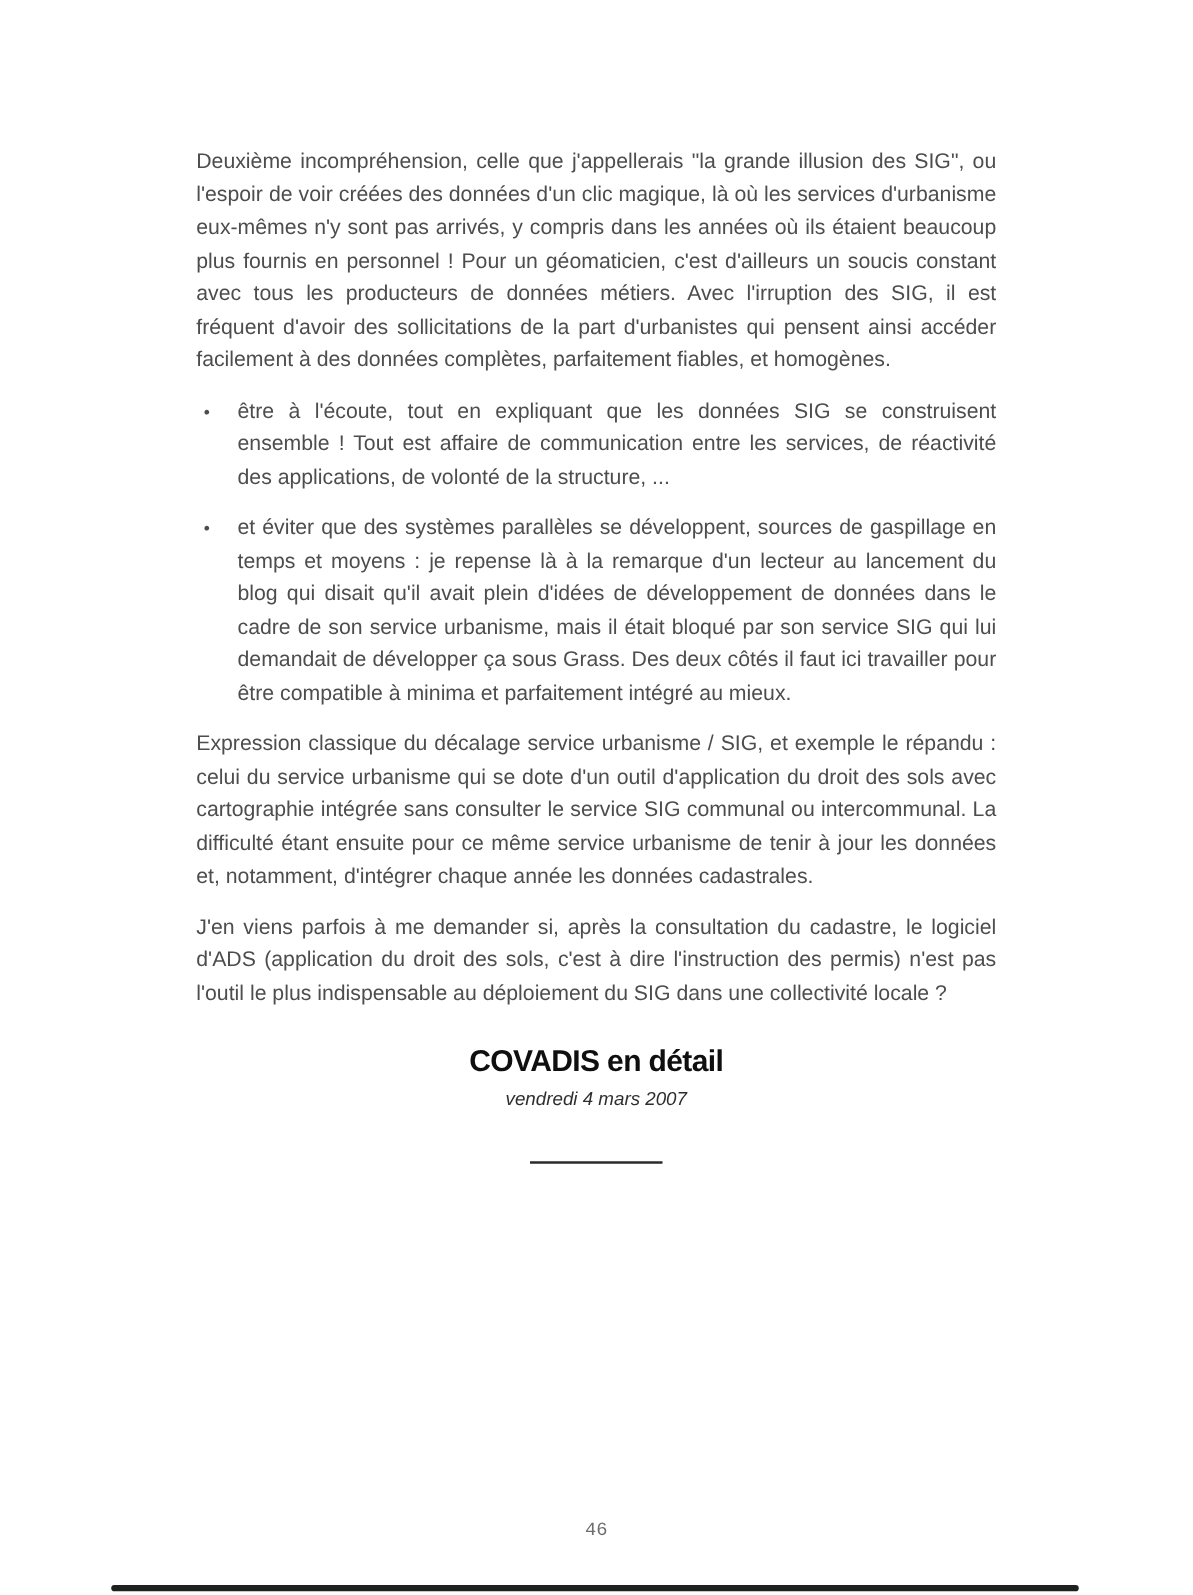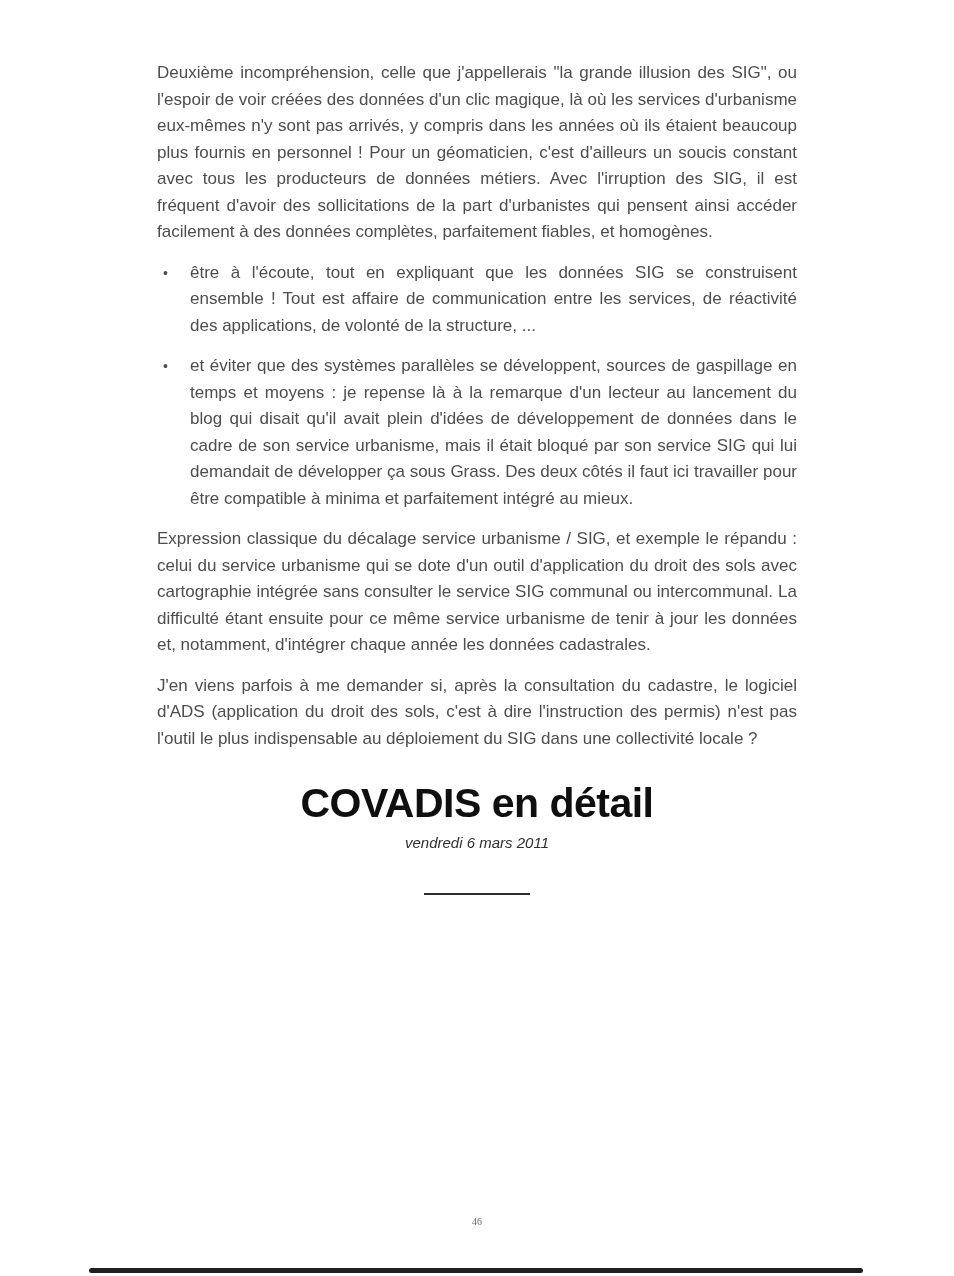--- a/index.html
+++ b/index.html
@@ -13,21 +13,21 @@
     height: 1276px;
     background: #ffffff;
     overflow: hidden;
     font-family: "Liberation Sans", "DejaVu Sans", sans-serif;
   }
   .content {
     position: absolute;
     left: 157px;
     top: 0;
     width: 640px;
-    padding-top: 60px;
+    padding-top: 116px;
     color: #4d4d4d;
     font-size: 17px;
     line-height: 26.5px;
     text-align: justify;
   }
   .para {
     margin: 0 0 14px 0;
   }
   .bullets {
     list-style: none;
@@ -42,21 +42,21 @@
   .bullet-marker {
     position: absolute;
     left: 6px;
     top: 0;
     font-size: 14px;
     color: #4d4d4d;
   }
   .section-title {
     margin: 28px 0 0 0;
     text-align: center;
-    font-size: 41px;
+    font-size: 24px;
     font-weight: bold;
     letter-spacing: -0.5px;
     color: #0f0f0f;
     line-height: 1.15;
   }
   .section-date {
     margin-top: 3px;
     text-align: center;
     font-style: italic;
     font-size: 15px;
@@ -67,22 +67,22 @@
     margin: 36px auto 0 auto;
     border-top: 2px solid #2b2b2b;
     height: 0;
   }
   .page-number {
     position: absolute;
     top: 1216px;
     left: 0;
     width: 954px;
     text-align: center;
-    font-family: Liberation Serif, serif;
-    font-size: 10px;
+    font-family: Liberation Mono, monospace;
+    font-size: 15px;
     color: #6e6e6e;
   }
   .bottom-bar {
     position: absolute;
     top: 1268px;
     left: 89px;
     width: 774px;
     height: 5px;
     background: #202020;
     border-radius: 3px;
@@ -106,20 +106,20 @@
         <span class="bullet-marker">•</span>
         <span class="bullet-text">et éviter que des systèmes parallèles se développent, sources de gaspillage en temps et moyens&nbsp;: je repense là à la remarque d'un lecteur au lancement du blog qui disait qu'il avait plein d'idées de développement de données dans le cadre de son service urbanisme, mais il était bloqué par son service SIG qui lui demandait de développer ça sous Grass. Des deux côtés il faut ici travailler pour être compatible à minima et parfaitement intégré au mieux.</span>
       </li>
     </ul>
 
     <p class="para">Expression classique du décalage service urbanisme / SIG, et exemple le répandu&nbsp;: celui du service urbanisme qui se dote d'un outil d'application du droit des sols avec cartographie intégrée sans consulter le service SIG communal ou intercommunal. La difficulté étant ensuite pour ce même service urbanisme de tenir à jour les données et, notamment, d'intégrer chaque année les données cadastrales.</p>
 
     <p class="para">J'en viens parfois à me demander si, après la consultation du cadastre, le logiciel d'ADS (application du droit des sols, c'est à dire l'instruction des permis) n'est pas l'outil le plus indispensable au déploiement du SIG dans une collectivité locale&nbsp;?</p>
 
     <h1 class="section-title">COVADIS en détail</h1>
-    <div class="section-date">vendredi 6 mars 2011</div>
+    <div class="section-date">vendredi 4 mars 2007</div>
     <div class="divider"></div>
 
   </div>
 
   <div class="page-number">46</div>
   <div class="bottom-bar"></div>
 </div>
 
 </body></html>

